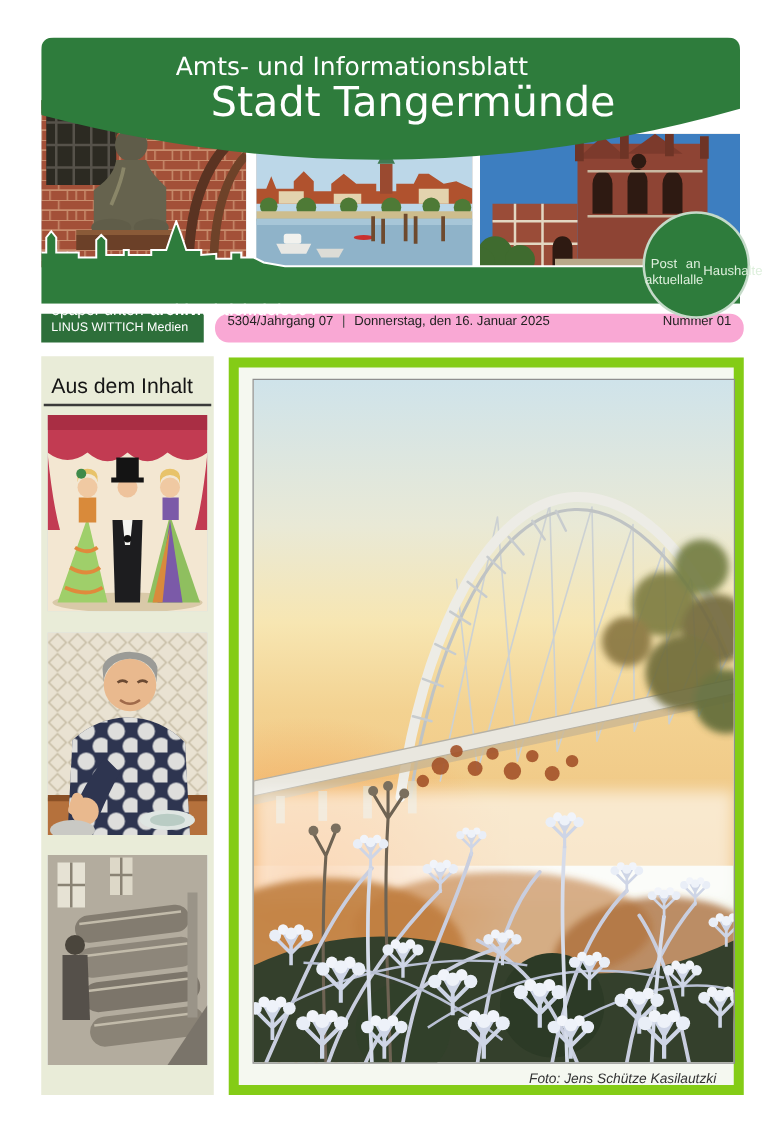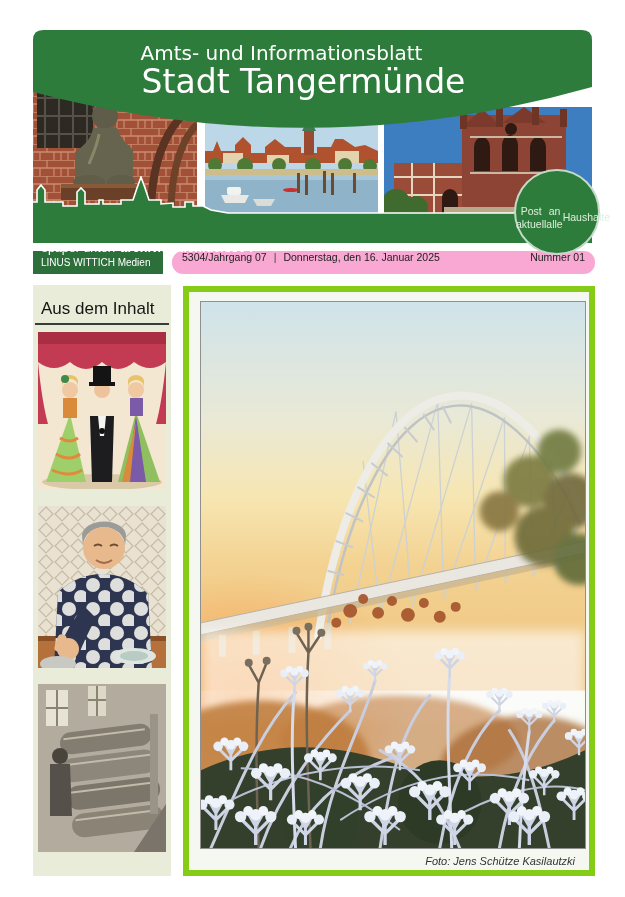--- a/index.html
+++ b/index.html
@@ -4,21 +4,21 @@
 <style>
   * { margin:0; padding:0; box-sizing:border-box; }
   html,body { background:#fff; }
   .page { position:relative; width:625px; height:897px; background:#fff; overflow:hidden;
           font-family:"Liberation Sans", sans-serif; }
 
   
   .masthead-svg { position:absolute; left:33px; top:30px; width:559px; height:140px; z-index:4; pointer-events:none; }
   .masthead-sub   { position:absolute; left:33px; top:41px; width:497px; text-align:center;
                     color:#fff; font-family:"DejaVu Sans", sans-serif; font-size:20px; z-index:5; }
-  .masthead-title { position:absolute; left:24px; top:62px; width:559px; text-align:center;
+  .masthead-title { position:absolute; left:51px; top:62px; width:559px; text-align:center;
                     color:#fff; font-family:"DejaVu Sans", sans-serif; font-size:33px; z-index:5; }
 
   
   .band-photo { position:absolute; overflow:hidden; z-index:1; background:#ccc; }
   .band-photo svg { display:block; width:100%; height:100%; }
   #bp1 { left:33px;  top:80px;  width:164px; height:134px; }
   #bp2 { left:205px; top:111px; width:173px; height:103px; }
   #bp3 { left:384px; top:107px; width:208px; height:107px; }
 
   
@@ -46,21 +46,21 @@
   .sb-title { margin:14px 2px 0 2px; padding:0 0 4px 6px; font-size:17px; font-weight:normal; color:#151515;
               border-bottom:2px solid #3a3a3a; }
   .sb-photo { position:absolute; left:5px; width:128px; overflow:hidden; background:#ddd; }
   .sb-photo svg { display:block; width:100%; height:100%; }
   #sb1 { top:47px;  height:157px; }
   #sb2 { top:221px; height:162px; }
   #sb3 { top:399px; height:168px; }
 
   
   .panel { position:absolute; left:183px; top:286px; width:412px; height:590px;
-           background:#f5f8f0; border:6px solid #84cc16; }
+           background:#f5f8f0; border:8px solid #84cc16; }
   .main-photo { position:absolute; left:11px; top:9px; width:386px; height:548px;
                 border:1px solid #8f8f8f; overflow:hidden; }
   .main-photo svg { display:block; width:100%; height:100%; }
   .caption { position:absolute; right:14px; top:563px; font-style:italic; font-size:11px; color:#333; }
 </style>
 </head>
 <body>
 
 <div class="page">
 

